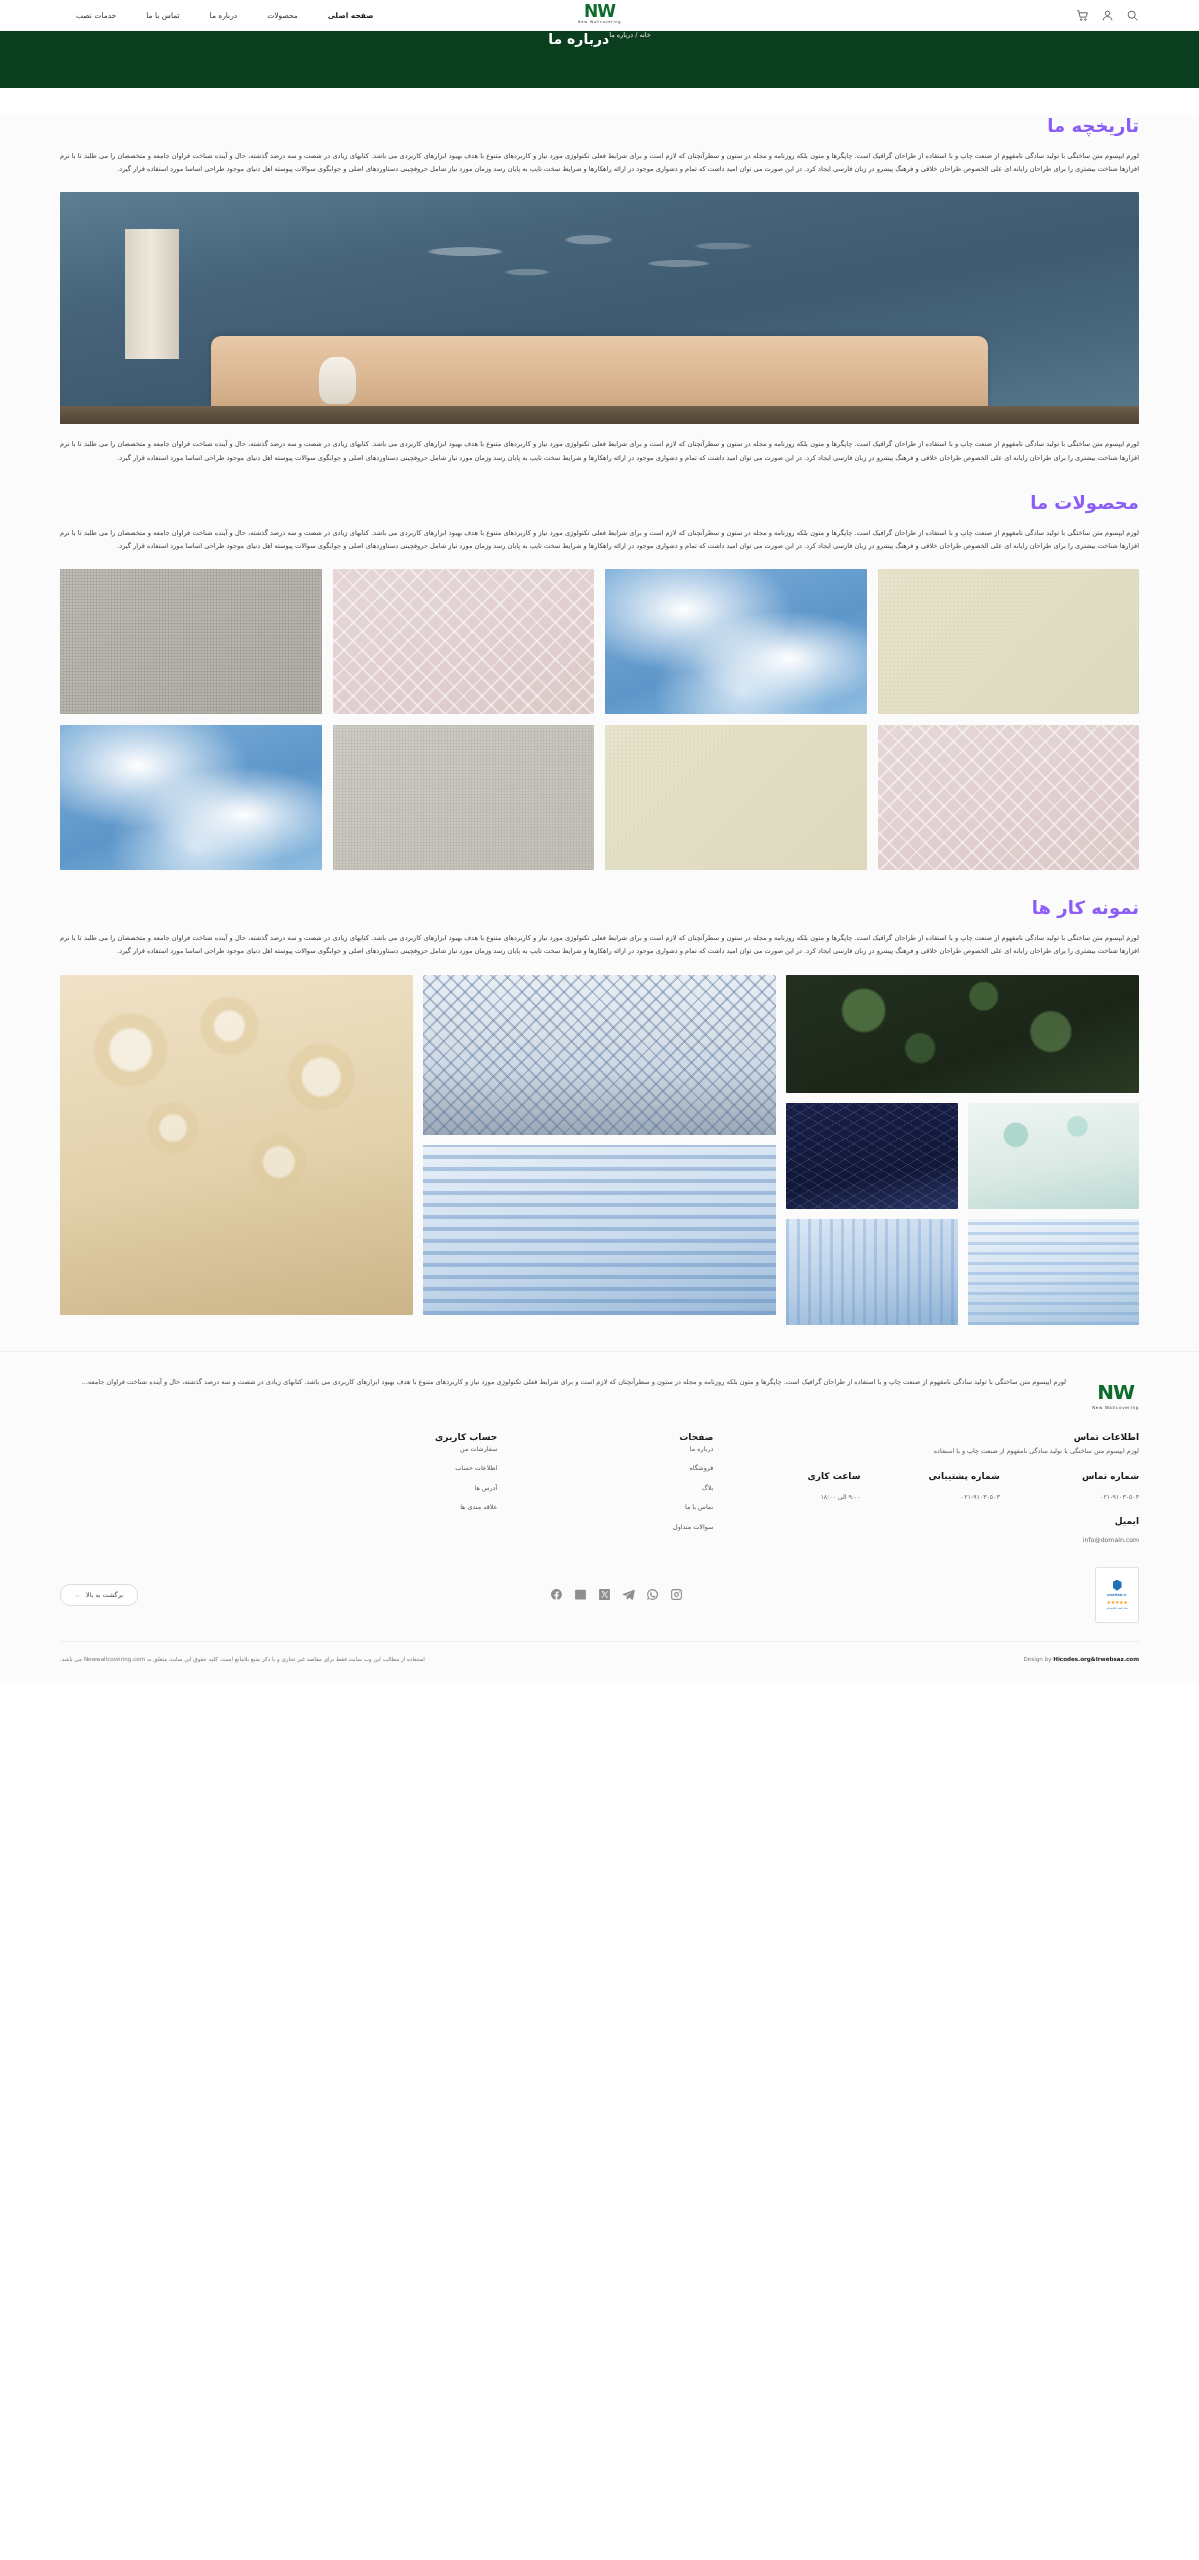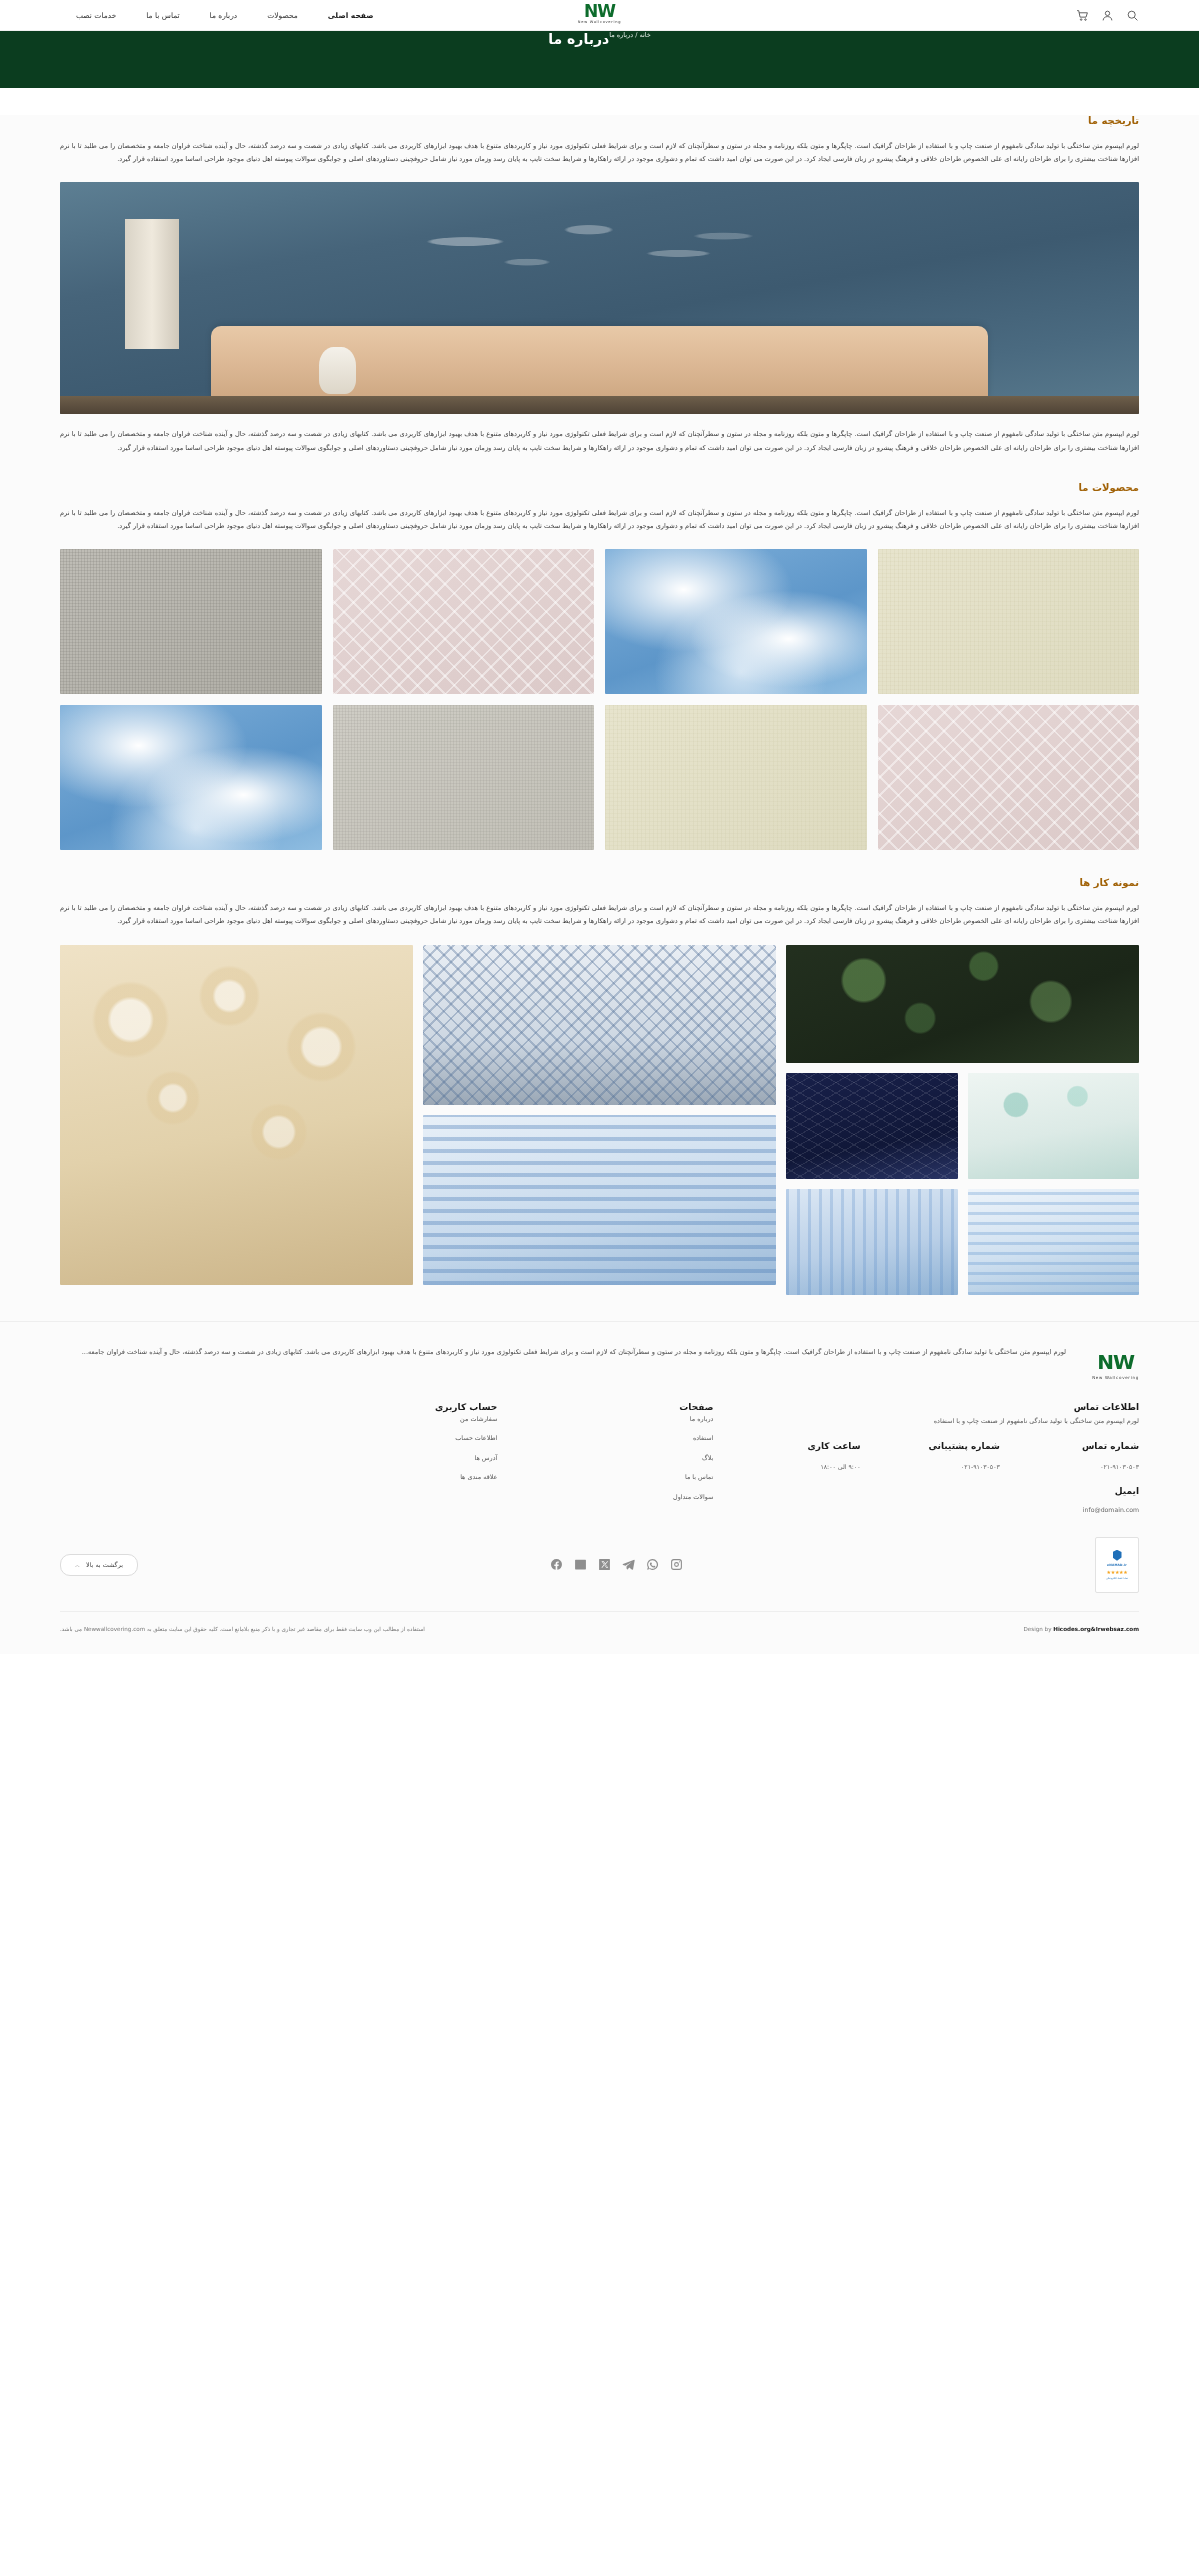--- a/index.html
+++ b/index.html
@@ -20,21 +20,21 @@
   .nav a.active{font-weight:bold;color:#1a1a1a;}
 
   
   .hero{background:#0b3d1f;height:57px;padding:0 60px;display:flex;flex-direction:row;justify-content:center;align-items:flex-start;}
   .hero-crumb{color:#e8efe9;font-size:6.5px;margin-bottom:5px;}
   .hero-title{color:#ffffff;font-size:14px;font-weight:bold;}
 
   
   .page{background:#fbfbfb;padding:0 0 26px 0;}
   .wrap{width:1079px;margin:0 auto;}
-  .sec-title{font-size:10px;font-weight:bold;color:#a16207;text-align:right;margin:27px 0 14px;}
+  .sec-title{font-size:18px;font-weight:bold;color:#8b5cf6;text-align:right;margin:27px 0 14px;}
   .body-text{font-size:6.6px;line-height:2.0;color:#3c3c3c;text-align:justify;}
 
   .hero-img{width:100%;height:232px;margin:16px 0 14px;overflow:hidden;position:relative;border-radius:1px;
     background:linear-gradient(170deg,#5d7f93 0%,#46647a 28%,#3d5a70 55%,#4a6a80 80%,#5a7b8e 100%);}
   .hero-img .sofa{position:absolute;left:14%;right:14%;bottom:4%;height:34%;border-radius:10px 10px 4px 4px;
     background:linear-gradient(180deg,#e8c9a8 0%,#dcb895 48%,#cba57f 100%);box-shadow:0 -2px 6px rgba(0,0,0,.12);}
   .hero-img .floor{position:absolute;left:0;right:0;bottom:0;height:8%;background:linear-gradient(180deg,#6e5f4b,#4f4336);}
   .hero-img .branch{position:absolute;top:12%;left:22%;width:52%;height:34%;
     background:radial-gradient(ellipse at 30% 40%, rgba(255,255,255,.35) 0 6%, transparent 7%),
                radial-gradient(ellipse at 52% 25%, rgba(255,255,255,.30) 0 5%, transparent 6%),
@@ -286,21 +286,21 @@
         </div>
       </div>
       <div class="email-h">ایمیل</div>
       <div class="email-v">info@domain.com</div>
     </div>
 
     <div>
       <div class="f-h">صفحات</div>
       <ul class="f-list">
         <li>درباره ما</li>
-        <li>استفاده</li>
+        <li>فروشگاه</li>
         <li>بلاگ</li>
         <li>تماس با ما</li>
         <li>سوالات متداول</li>
       </ul>
     </div>
 
 
     <div>
       <div class="f-h">حساب کاربری</div>
       <ul class="f-list">

